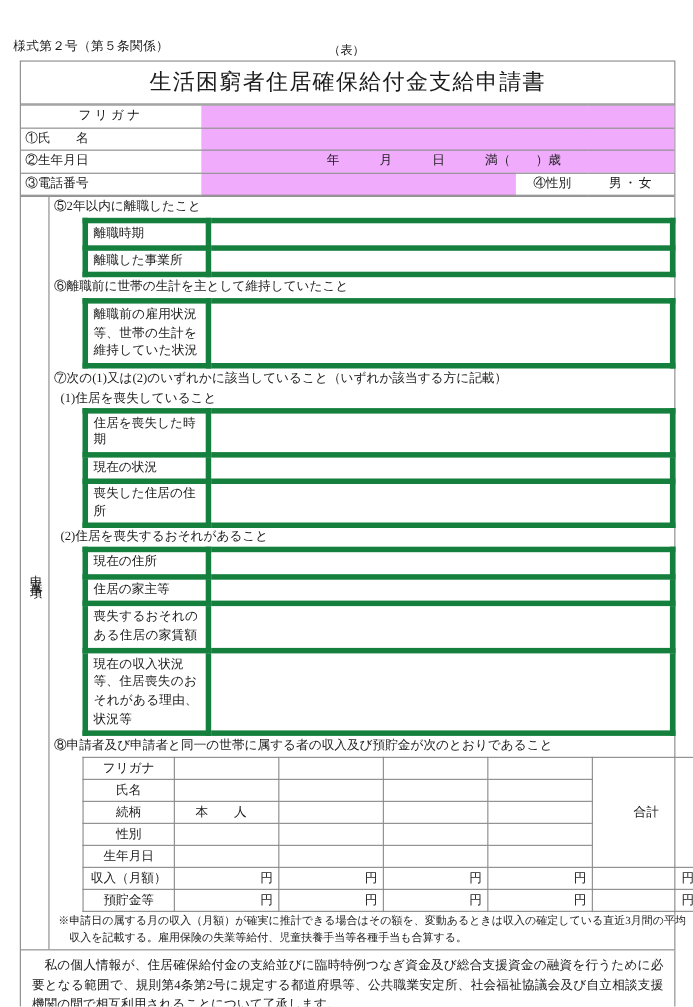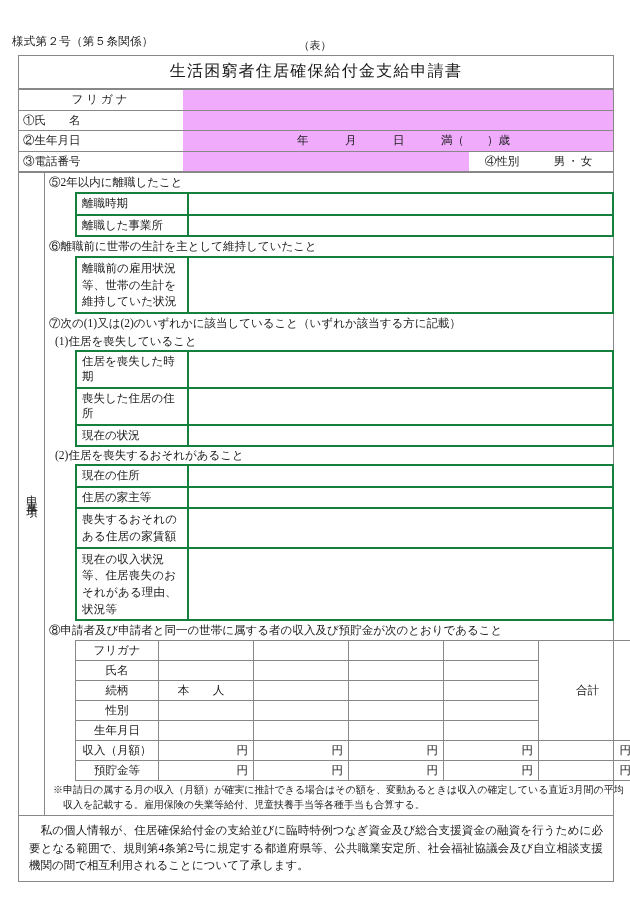--- a/index.html
+++ b/index.html
@@ -48,21 +48,21 @@
     left: 18px;
     top: 55px;
     width: 596px;
     border: 1px solid #888;
     box-sizing: border-box;
     background: #fff;
   }
 
   .title-row {
     text-align: center;
-    font-size: 16px;
+    font-size: 20px;
     letter-spacing: 1.2px;
     padding: 5px 0 6px;
     border-bottom: 1px solid #888;
     white-space: nowrap;
   }
 
   table.grid {
     border-collapse: collapse;
     width: 100%;
     table-layout: fixed;
@@ -144,21 +144,21 @@
     line-height: 1.3;
   }
 
   .inner-tbl {
     border-collapse: collapse;
     table-layout: fixed;
     margin-left: 30px;
     width: 539px;
   }
   .inner-tbl td {
-    border: 2px solid #15803d;
+    border: 5px solid #15803d;
     font-size: 11.5px;
     padding: 2px 4px;
     height: 17px;
     box-sizing: border-box;
     vertical-align: middle;
     line-height: 1.35;
   }
   .inner-tbl td.k {
     width: 112px;
     text-align: left;
@@ -293,25 +293,25 @@
 
         <div class="sec-head">⑦次の(1)又は(2)のいずれかに該当していること（いずれか該当する方に記載）</div>
         <div class="sub-head">(1)住居を喪失していること</div>
         <table class="inner-tbl">
           <tbody>
               <tr>
             <td class="k">住居を喪失した時期</td>
             <td class="v"></td>
           </tr>
           <tr>
+            <td class="k">現在の状況</td>
+            <td class="v"></td>
+          </tr>
+          <tr>
             <td class="k">喪失した住居の住所</td>
-            <td class="v"></td>
-          </tr>
-          <tr>
-            <td class="k">現在の状況</td>
             <td class="v"></td>
           </tr>
         </tbody>
           </table>
 
         <div class="sub-head">(2)住居を喪失するおそれがあること</div>
         <table class="inner-tbl">
           <tbody>
               <tr>
             <td class="k">現在の住所</td>

